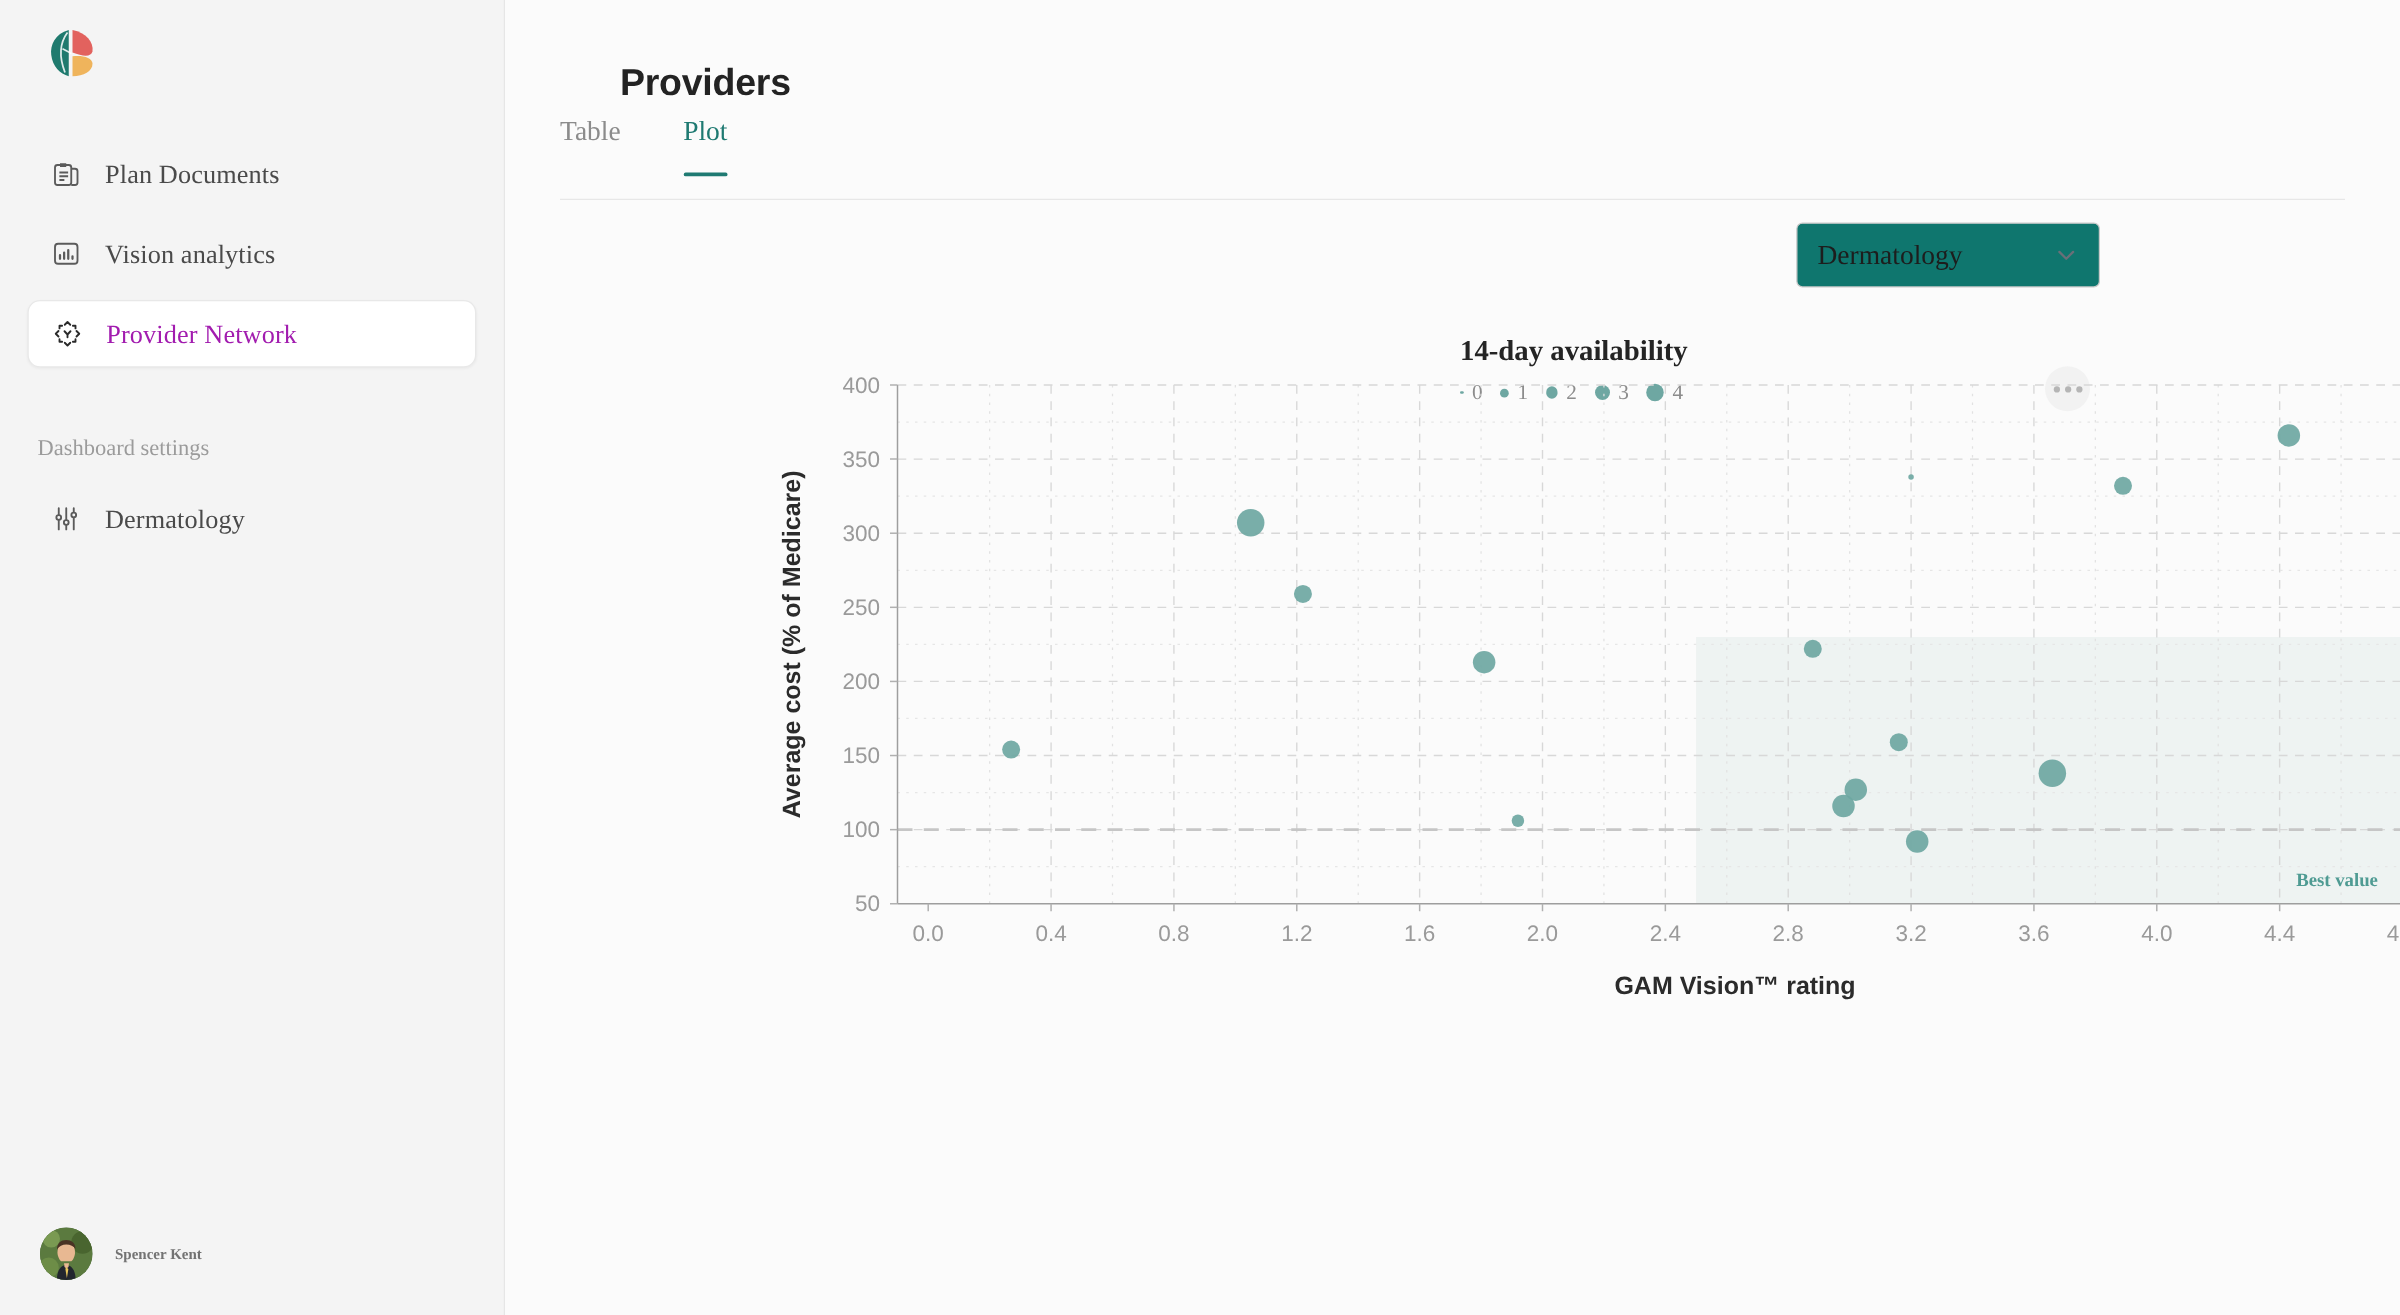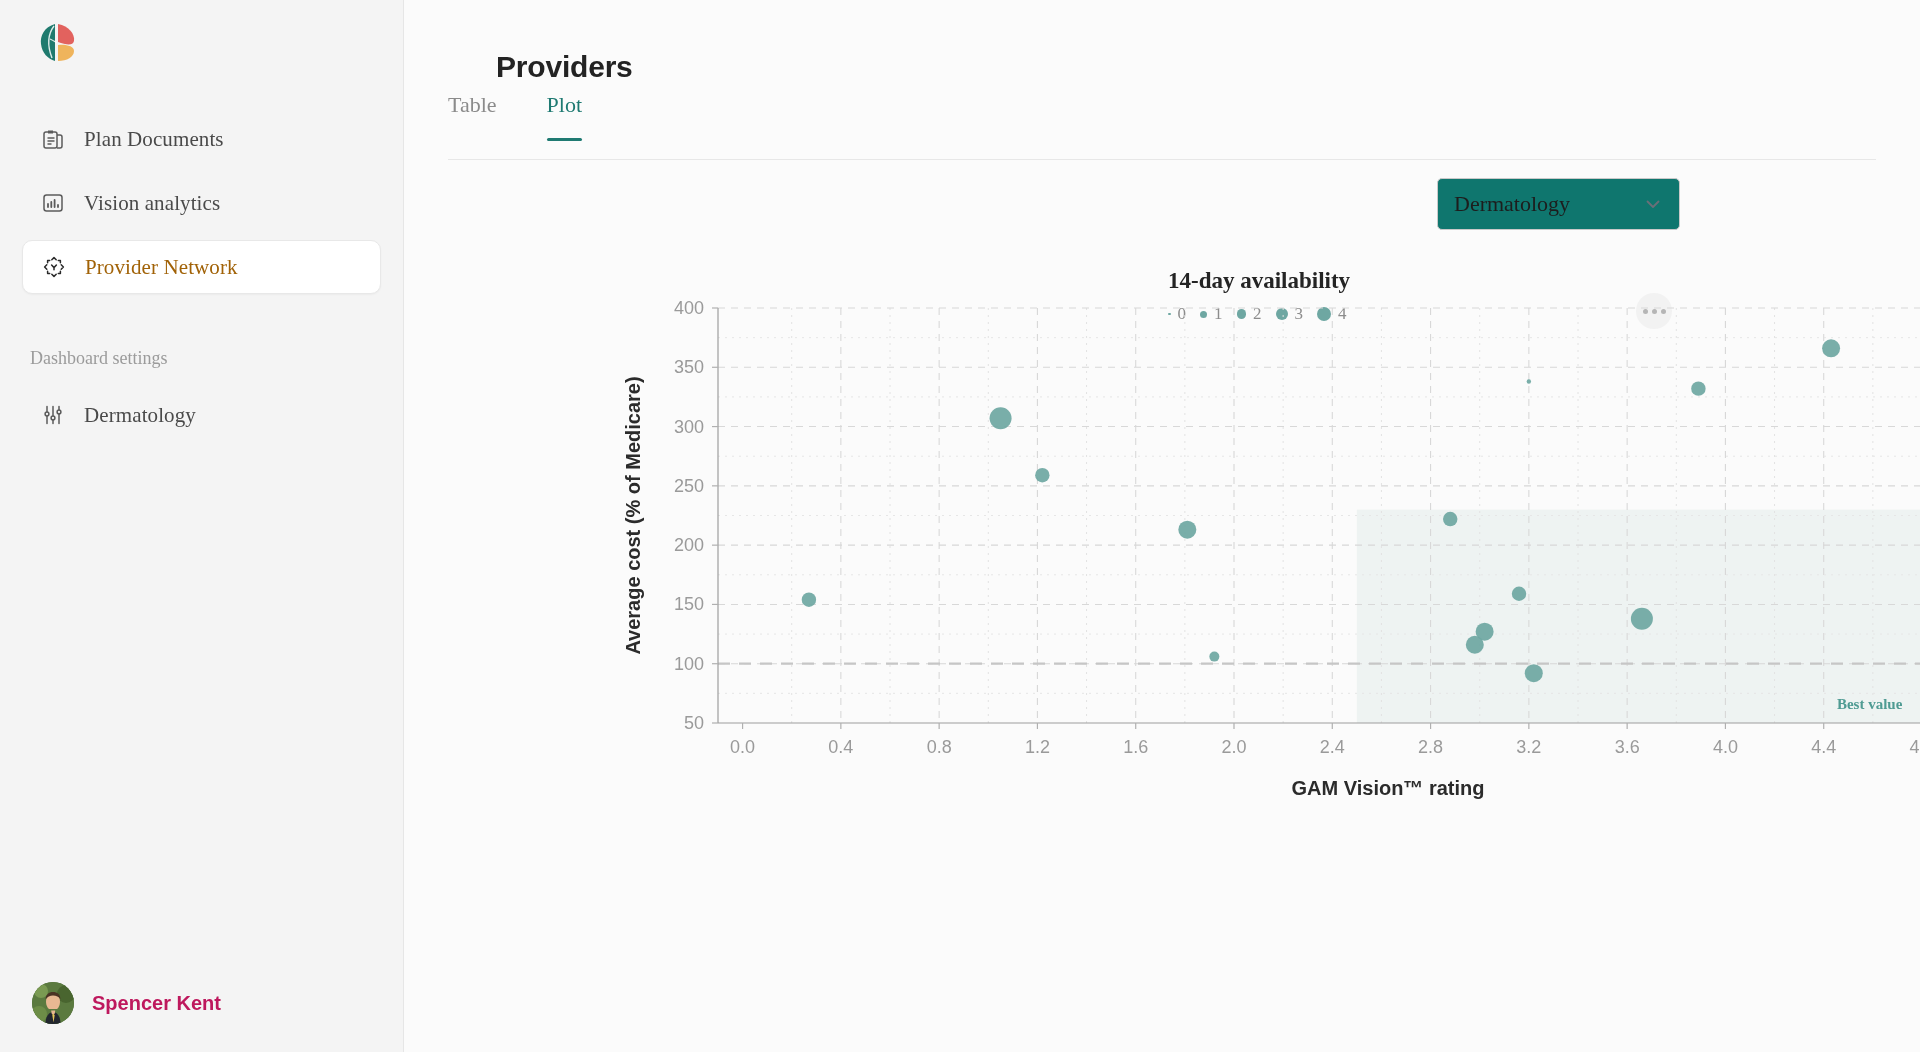--- a/index.html
+++ b/index.html
@@ -33,39 +33,39 @@
     background: #ffffff;
     border: 1px solid #e8e8e8;
     box-shadow: 0 1px 2px rgba(0,0,0,0.04);
   }
   .nav-icon { width: 26px; height: 26px; flex: 0 0 26px; margin-right: 18px;
               display: flex; align-items: center; justify-content: center; }
   .nav-label {
     font-family: "Liberation Serif", serif;
     font-size: 21px; color: #4a4a4a; letter-spacing: .1px;
   }
-  .nav-item.active .nav-label { color: #a16207; }
+  .nav-item.active .nav-label { color: #a21caf; }
   .section-title {
     font-family: "Liberation Serif", serif;
     font-size: 18px; color: #9b9b9b;
     position: absolute; left: 30px; top: 348px;
   }
   .nav2 { position: absolute; left: 22px; top: 388px; right: 22px; }
   .user {
     position: absolute; left: 32px; bottom: 28px;
     display: flex; align-items: center; cursor: pointer;
   }
   .avatar {
     width: 42px; height: 42px; border-radius: 50%;
     overflow: hidden; flex: 0 0 42px; margin-right: 18px;
     background: #4d6b3c;
   }
   .user-name {
-    font-family: Liberation Sans, sans-serif;
-    font-size: 20px; color: #be185d; font-weight: 700;
+    font-family: Liberation Serif, serif;
+    font-size: 12px; color: #737373; font-weight: 700;
   }
 
   
   .main { flex: 1 1 auto; position: relative; background: #fbfbfb; }
   .page-title {
     position: absolute; left: 44px; top: 30px;
     font-size: 30px; font-weight: 700; color: #232323;
     letter-spacing: -.2px;
     margin-left: 48px;
   }

